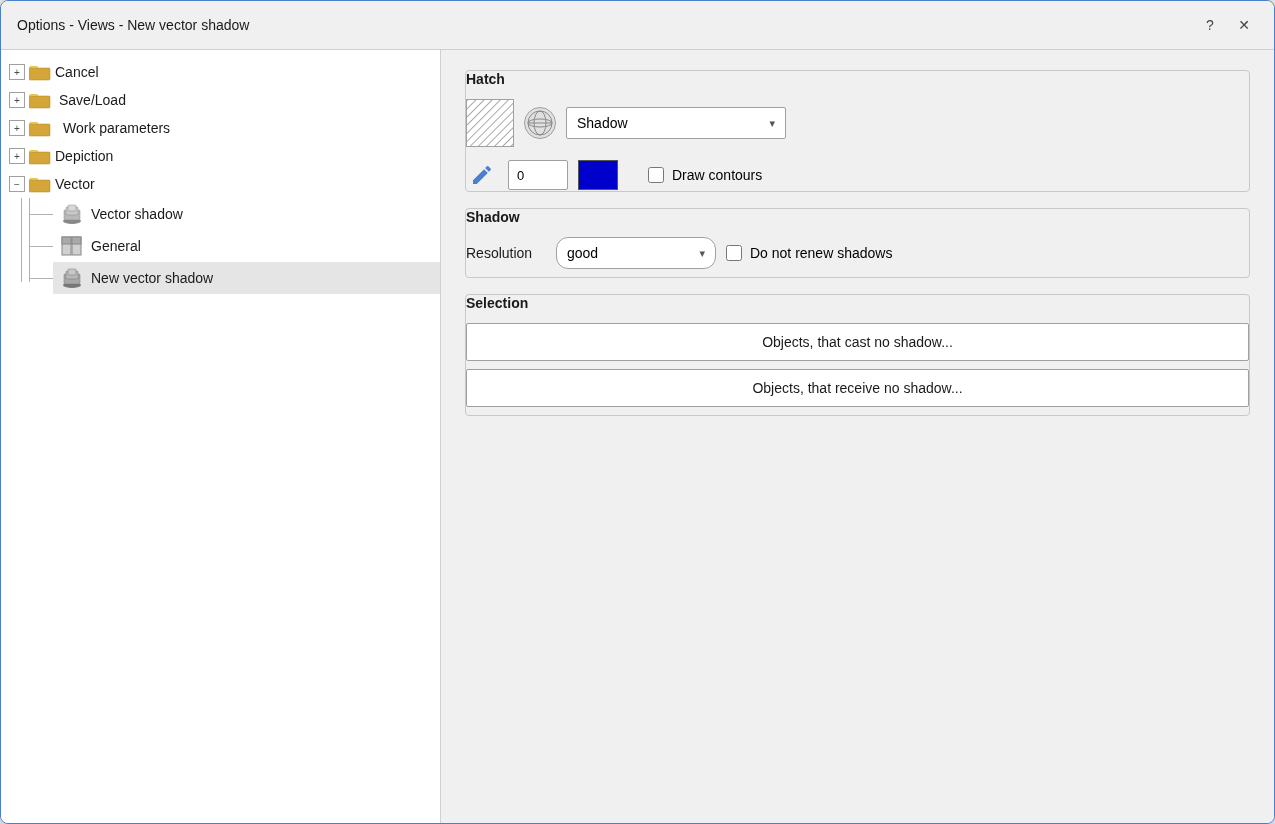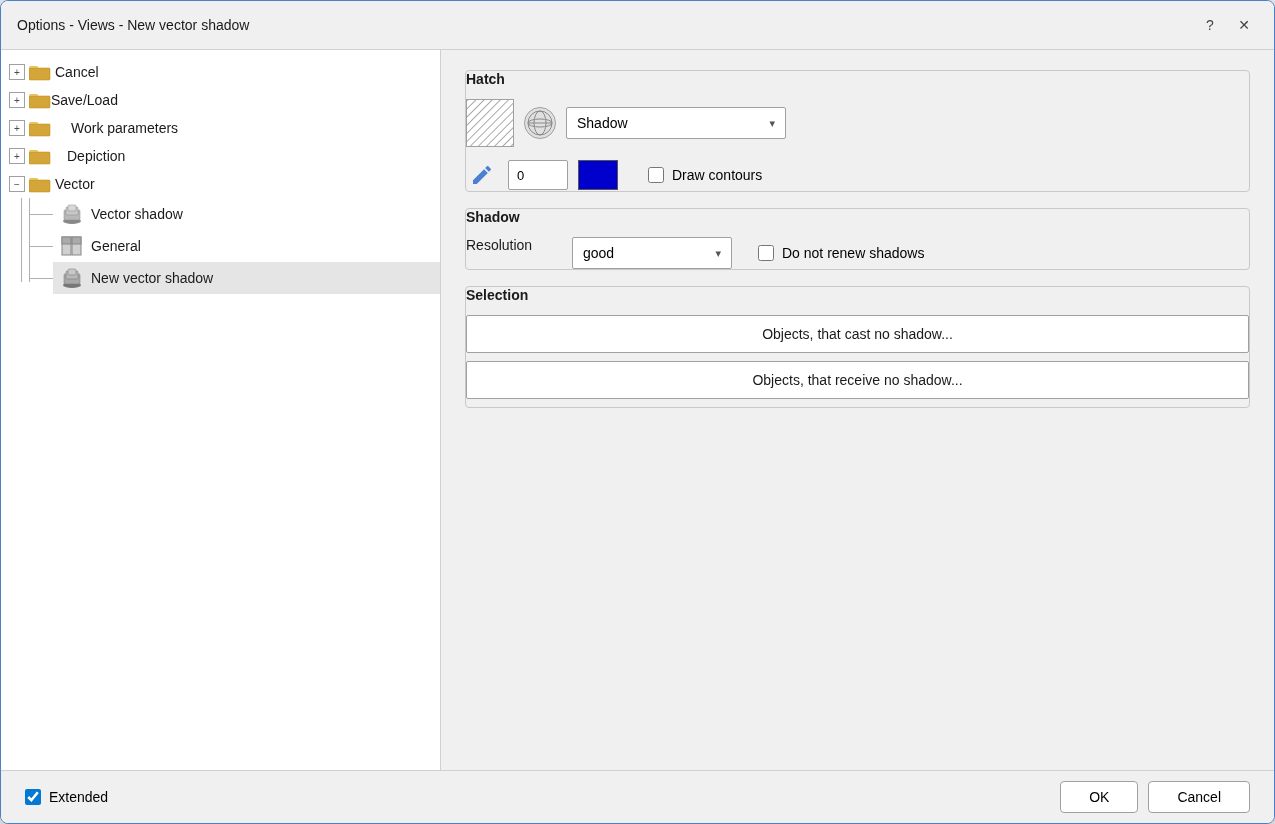--- a/index.html
+++ b/index.html
@@ -196,38 +196,39 @@
       align-items: center;
       gap: 8px;
     }
     .checkbox-row input[type=checkbox] {
       width: 16px;
       height: 16px;
       accent-color: #0078d4;
     }
     .resolution-row {
       display: flex;
-      gap: 16px;
+      align-items: center;
+      margin-bottom: 8px;
     }
     .resolution-label {
       font-size: 14px;
       color: #1a1a1a;
       min-width: 90px;
     }
     .resolution-dropdown {
       border: 1px solid #a0a0a0;
       background: white;
       padding: 4px 10px;
       display: flex;
       align-items: center;
       justify-content: space-between;
       cursor: pointer;
       width: 160px;
       height: 32px;
-      border-radius: 2px;
+      border-radius: 12px;
     }
     .selection-btn {
       display: block;
       width: 100%;
       padding: 10px;
       border: 1px solid #a0a0a0;
       background: white;
       cursor: pointer;
       text-align: center;
       font-size: 14px;
@@ -319,39 +320,39 @@
         </svg>
         <span style="margin-left:4px">Cancel</span>
       </div>
 
       <div class="tree-item">
         <div class="expand-btn">+</div>
         <svg class="folder-svg" width="22" height="18" viewBox="0 0 22 18">
           <rect x="0" y="5" width="21" height="12" rx="1" fill="#d4a63a" stroke="#b8860b" stroke-width="0.5"></rect>
           <path d="M0 5 Q0 3 2 3 L8 3 L10 5 Z" fill="#e8c060"></path>
         </svg>
-        <span style="margin-left:0">Save/Load</span>
+        <span style="margin-left:8px">Save/Load</span>
       </div>
 
       <div class="tree-item">
         <div class="expand-btn">+</div>
         <svg class="folder-svg" width="22" height="18" viewBox="0 0 22 18">
           <rect x="0" y="5" width="21" height="12" rx="1" fill="#d4a63a" stroke="#b8860b" stroke-width="0.5"></rect>
           <path d="M0 5 Q0 3 2 3 L8 3 L10 5 Z" fill="#e8c060"></path>
         </svg>
-        <span style="margin-left:20px">Work parameters</span>
+        <span style="margin-left:12px">Work parameters</span>
       </div>
 
       <div class="tree-item">
         <div class="expand-btn">+</div>
         <svg class="folder-svg" width="22" height="18" viewBox="0 0 22 18">
           <rect x="0" y="5" width="21" height="12" rx="1" fill="#d4a63a" stroke="#b8860b" stroke-width="0.5"></rect>
           <path d="M0 5 Q0 3 2 3 L8 3 L10 5 Z" fill="#e8c060"></path>
         </svg>
-        <span style="margin-left:16px">Depiction</span>
+        <span style="margin-left:4px">Depiction</span>
       </div>
 
       <div class="tree-item">
         <div class="expand-btn">−</div>
         <svg class="folder-svg" width="22" height="18" viewBox="0 0 22 18">
           <rect x="0" y="5" width="21" height="12" rx="1" fill="#d4a63a" stroke="#b8860b" stroke-width="0.5"></rect>
           <path d="M0 5 Q0 3 2 3 L8 3 L10 5 Z" fill="#e8c060"></path>
         </svg>
         <span style="margin-left:4px">Vector</span>
       </div>
@@ -459,23 +460,13 @@
 
       <div class="section-box">
         <div class="section-title">Selection</div>
         <button class="selection-btn">Objects, that cast no shadow...</button>
         <button class="selection-btn">Objects, that receive no shadow...</button>
       </div>
 
     </div>
   </div>
 
-  <div class="bottom-bar">
-    <div class="extended-row">
-      <input type="checkbox" class="extended-checkbox" id="extended" checked="" style="">
-      <label for="extended">Extended</label>
-    </div>
-    <div class="bottom-buttons">
-      <button class="ok-btn">OK</button>
-      <button class="cancel-btn">Cancel</button>
-    </div>
-  </div>
 </div>
 
 </body></html>

